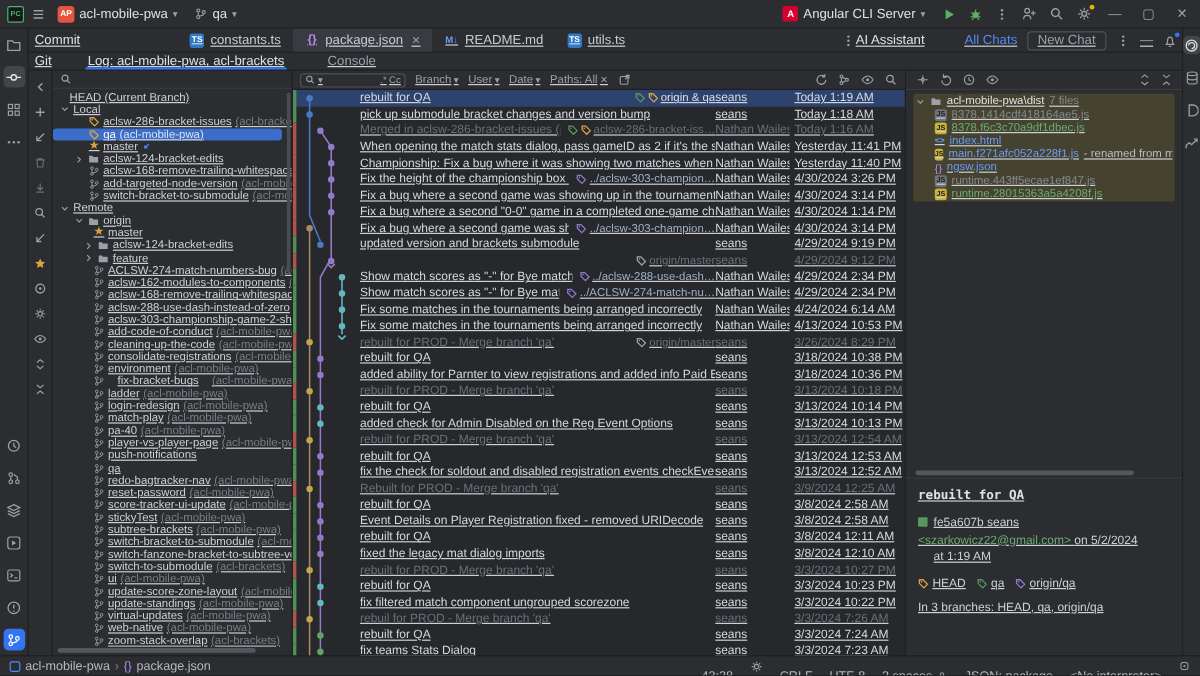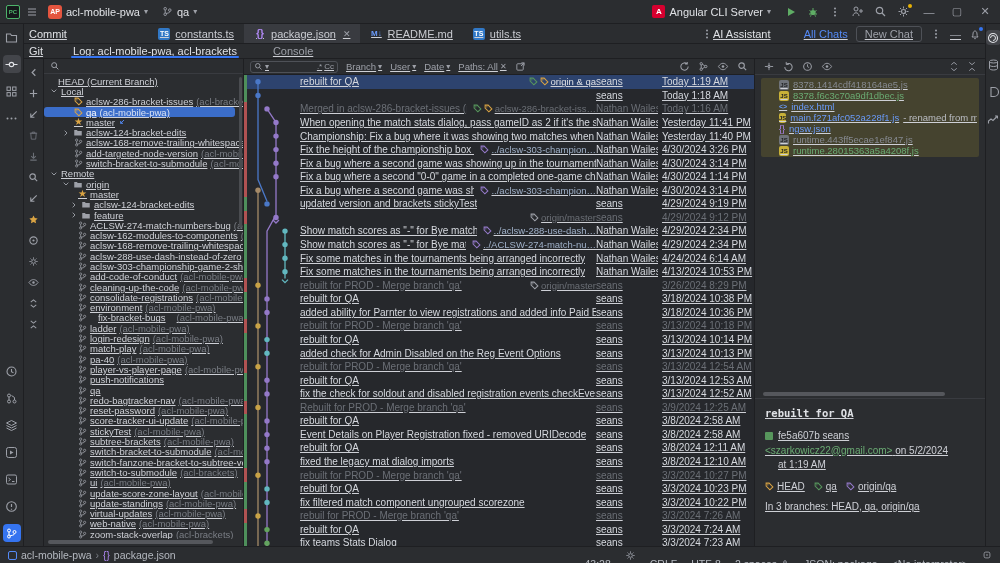--- a/index.html
+++ b/index.html
@@ -986,20 +986,21 @@
                     <path d="M1.5 1.5h4L10.5 6.5 6.5 10.5 1.5 5.5z" fill="none" stroke="#d9a343" stroke-width="1.4"></path>
                     <circle cx="3.8" cy="3.8" r="0.9" fill="#d9a343"></circle>
                   </svg>
                   <span style="color: rgb(223, 225, 229);">origin &amp; qa</span>
                 </span>
                 <span class="cauthor">seans</span>
                 <span class="cdate">Today 1:19 AM</span>
               </div>
               <div class="crow">
                 <div class="stripe" style="background: rgb(78, 143, 91);"></div>
+                <span class="cmsg">pick up submodule bracket changes and version bump</span>
                 <span class="cauthor">seans</span>
                 <span class="cdate">Today 1:18 AM</span>
               </div>
               <div class="crow dim">
                 <div class="stripe" style="background: rgb(176, 82, 82);"></div>
                 <span class="cmsg">Merged in aclsw-286-bracket-issues (pull request #10)</span>
                 <span class="ctag">
                   <svg width="9" height="9" viewBox="0 0 12 12" style="display:block">
                     <path d="M1.5 1.5h4L10.5 6.5 6.5 10.5 1.5 5.5z" fill="none" stroke="#57965c" stroke-width="1.4"></path>
                     <circle cx="3.8" cy="3.8" r="0.9" fill="#57965c"></circle>
@@ -1058,21 +1059,21 @@
                     <path d="M1.5 1.5h4L10.5 6.5 6.5 10.5 1.5 5.5z" fill="none" stroke="#9479c9" stroke-width="1.4"></path>
                     <circle cx="3.8" cy="3.8" r="0.9" fill="#9479c9"></circle>
                   </svg>
                   <span>../aclsw-303-champion…</span>
                 </span>
                 <span class="cauthor">Nathan Wailes</span>
                 <span class="cdate">4/30/2024 3:14 PM</span>
               </div>
               <div class="crow">
                 <div class="stripe" style="background: rgb(78, 143, 91);"></div>
-                <span class="cmsg">updated version and brackets stickyTest</span>
+                <span class="cmsg">updated version and brackets submodule</span>
                 <span class="cauthor">seans</span>
                 <span class="cdate">4/29/2024 9:19 PM</span>
               </div>
               <div class="crow dim">
                 <div class="stripe" style="background: rgb(176, 82, 82);"></div>
                 <span class="ctag">
                   <svg width="9" height="9" viewBox="0 0 12 12" style="display:block">
                     <path d="M1.5 1.5h4L10.5 6.5 6.5 10.5 1.5 5.5z" fill="none" stroke="#9da0a8" stroke-width="1.4"></path>
                     <circle cx="3.8" cy="3.8" r="0.9" fill="#9da0a8"></circle>
                   </svg>
@@ -1326,20 +1327,34 @@
                 </span>
               <span class="ic">
                   <svg class="i" width="10" height="11" viewBox="0 0 10 12">
                     <path d="M2 1.5L5 4l3-2.5M2 10.5L5 8l3 2.5" fill="none" stroke="#9da0a8"></path>
                   </svg>
                 </span>
             </div>
           </div>
           <div class="ftree" id="ftree">
               <div class="fblock">
+                <div class="frow">
+                  <span class="ic">
+                    <svg width="8" height="8" viewBox="0 0 12 12" style="display:block">
+                      <path d="M2.5 4l3.5 3.5L9.5 4" fill="none" stroke="#9da0a8" stroke-width="1.4"></path>
+                    </svg>
+                  </span>
+                  <span class="ic">
+                    <svg width="10" height="9" viewBox="0 0 12 12" style="display:block">
+                      <path d="M1 2.5h3.6l1 1.4H11V10H1z" fill="#9da0a8"></path>
+                    </svg>
+                  </span>
+                  <span style="color: rgb(223, 225, 229);">acl-mobile-pwa\dist</span>
+                  <span class="cnt"> 7 files</span>
+                </div>
                 <div class="frow" style="padding-left: 16px;">
                   <span class="jsic gray">JS</span>
                   <span style="color: rgb(134, 138, 145);">8378.1414cdf418164ae5.js</span>
                 </div>
                 <div class="frow" style="padding-left: 16px;">
                   <span class="jsic">JS</span>
                   <span style="color: rgb(106, 171, 115);">8378.f6c3c70a9df1dbec.js</span>
                 </div>
                 <div class="frow" style="padding-left: 16px;">
                   <span style="color: rgb(106, 155, 250); font-size: 7px; font-weight: bold;">&lt;&gt;</span>

